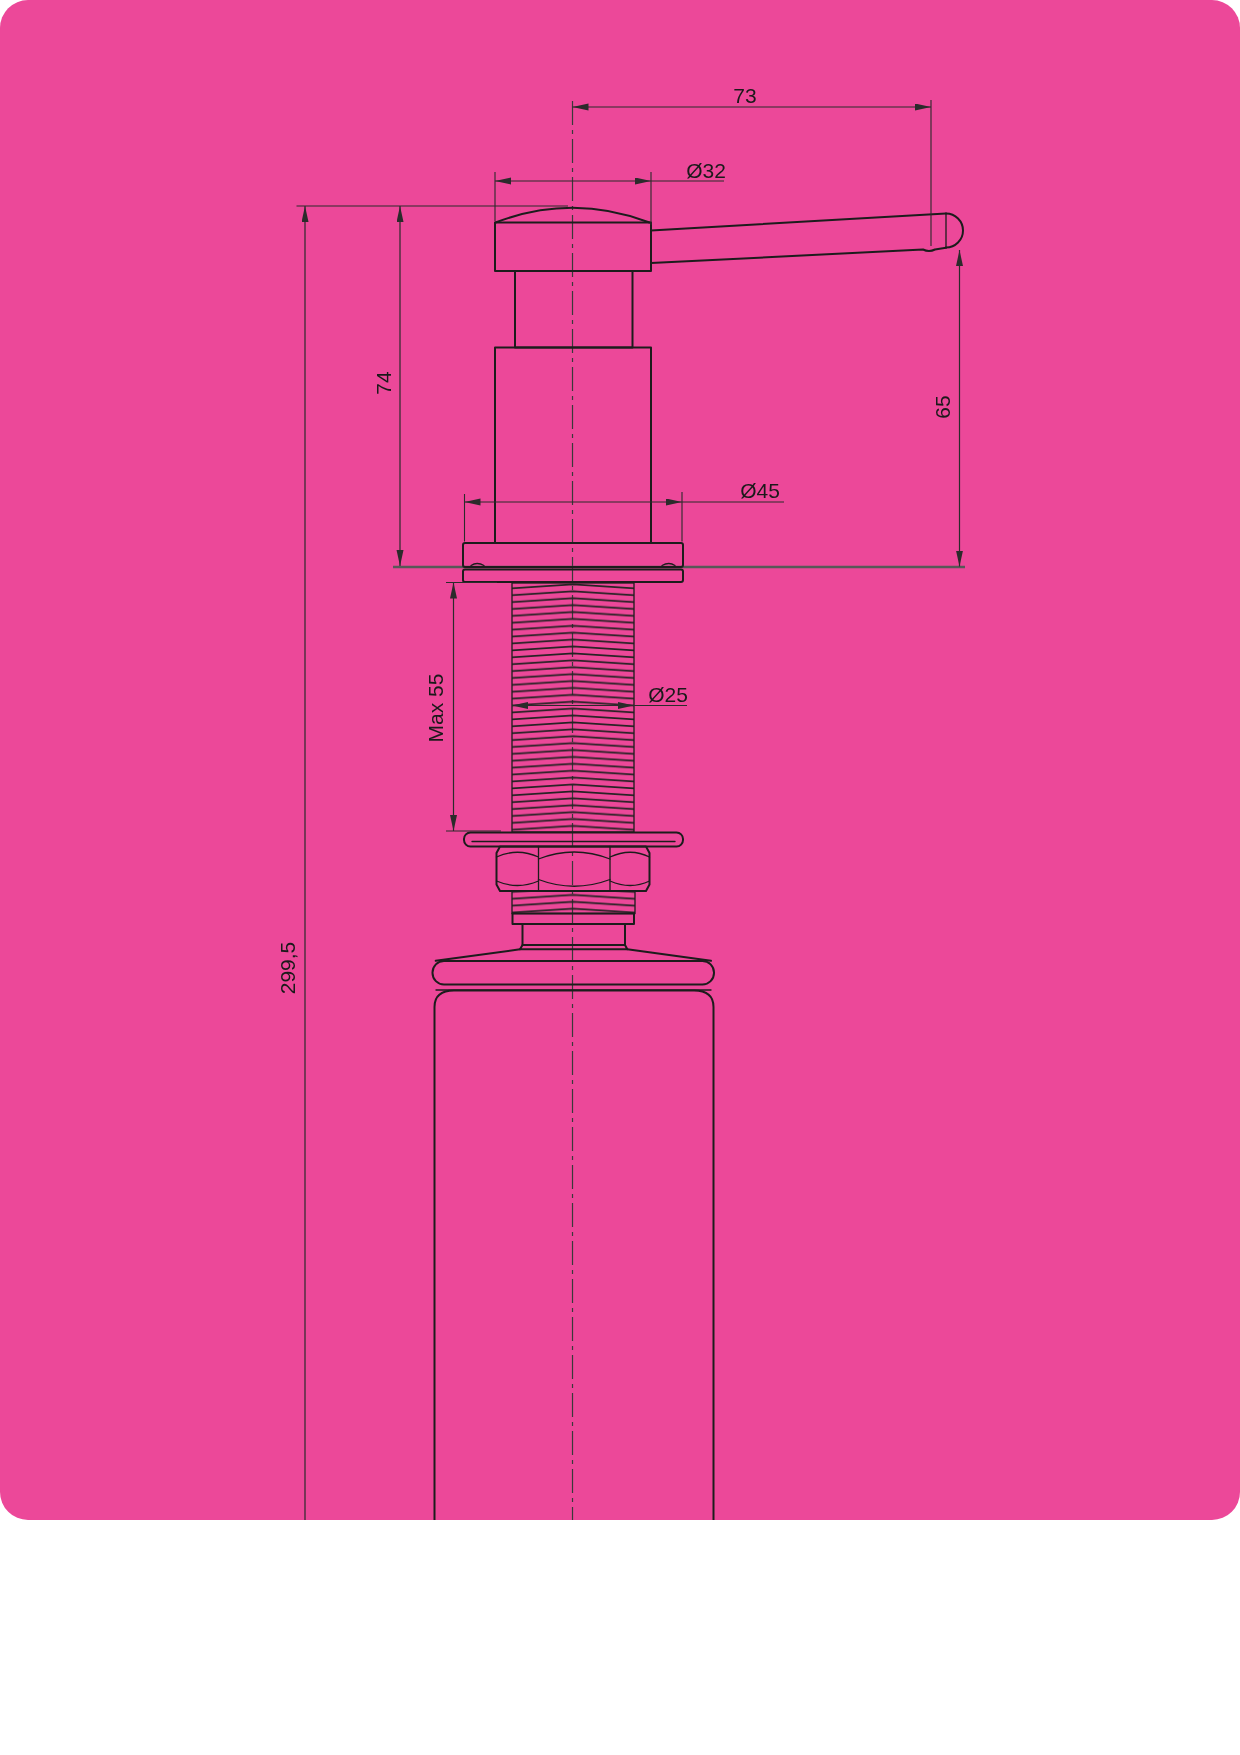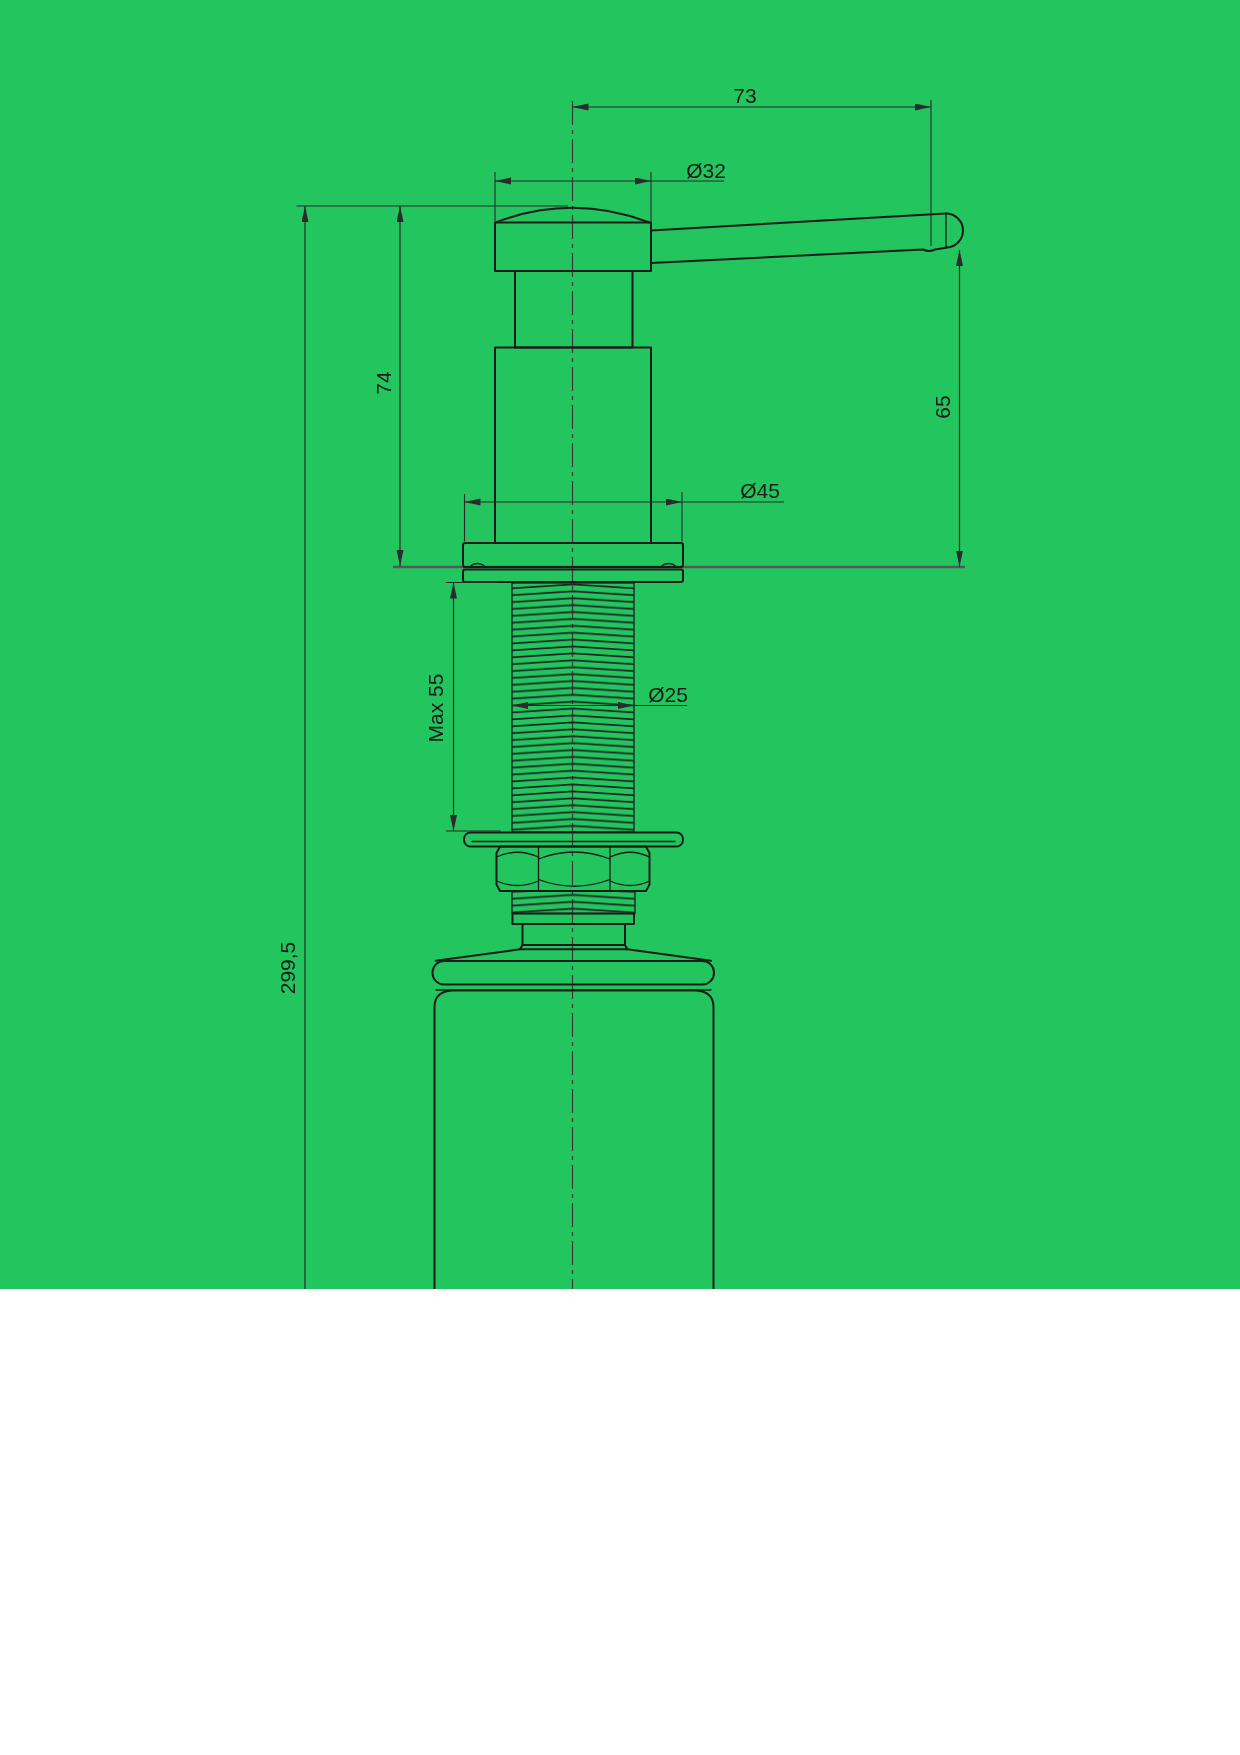--- a/index.html
+++ b/index.html
@@ -1,16 +1,16 @@
 <!DOCTYPE html>
 <html><head>
 <meta charset="utf-8">
 <style>
   html,body{margin:0;padding:0;background:#ffffff;}
-  .stage{position:relative;width:1240px;height:1289px;background:#22c55e;overflow:hidden;}
+  .stage{position:relative;width:1240px;height:1520px;background:#ec4899;overflow:hidden;border-radius:28px;}
   svg{display:block;}
   .ol{stroke:#1c1c1c;stroke-width:2;fill:none;stroke-linejoin:round;stroke-linecap:round;}
   .ol-thin{stroke:#1c1c1c;stroke-width:1.3;fill:none;stroke-linecap:round;}
   .dim{stroke:#2b2b2b;stroke-width:1.2;fill:none;}
   .ext{stroke:#2b2b2b;stroke-width:1.1;fill:none;}
   .deck{stroke:#585858;stroke-width:2.6;fill:none;}
   .cl{stroke:#3a3a3a;stroke-width:1.2;stroke-dasharray:24 5 4 5;fill:none;}
   text.dim-label{font-family:"Liberation Sans",sans-serif;font-size:21px;fill:#1a1a1a;}
 </style>
 </head>

